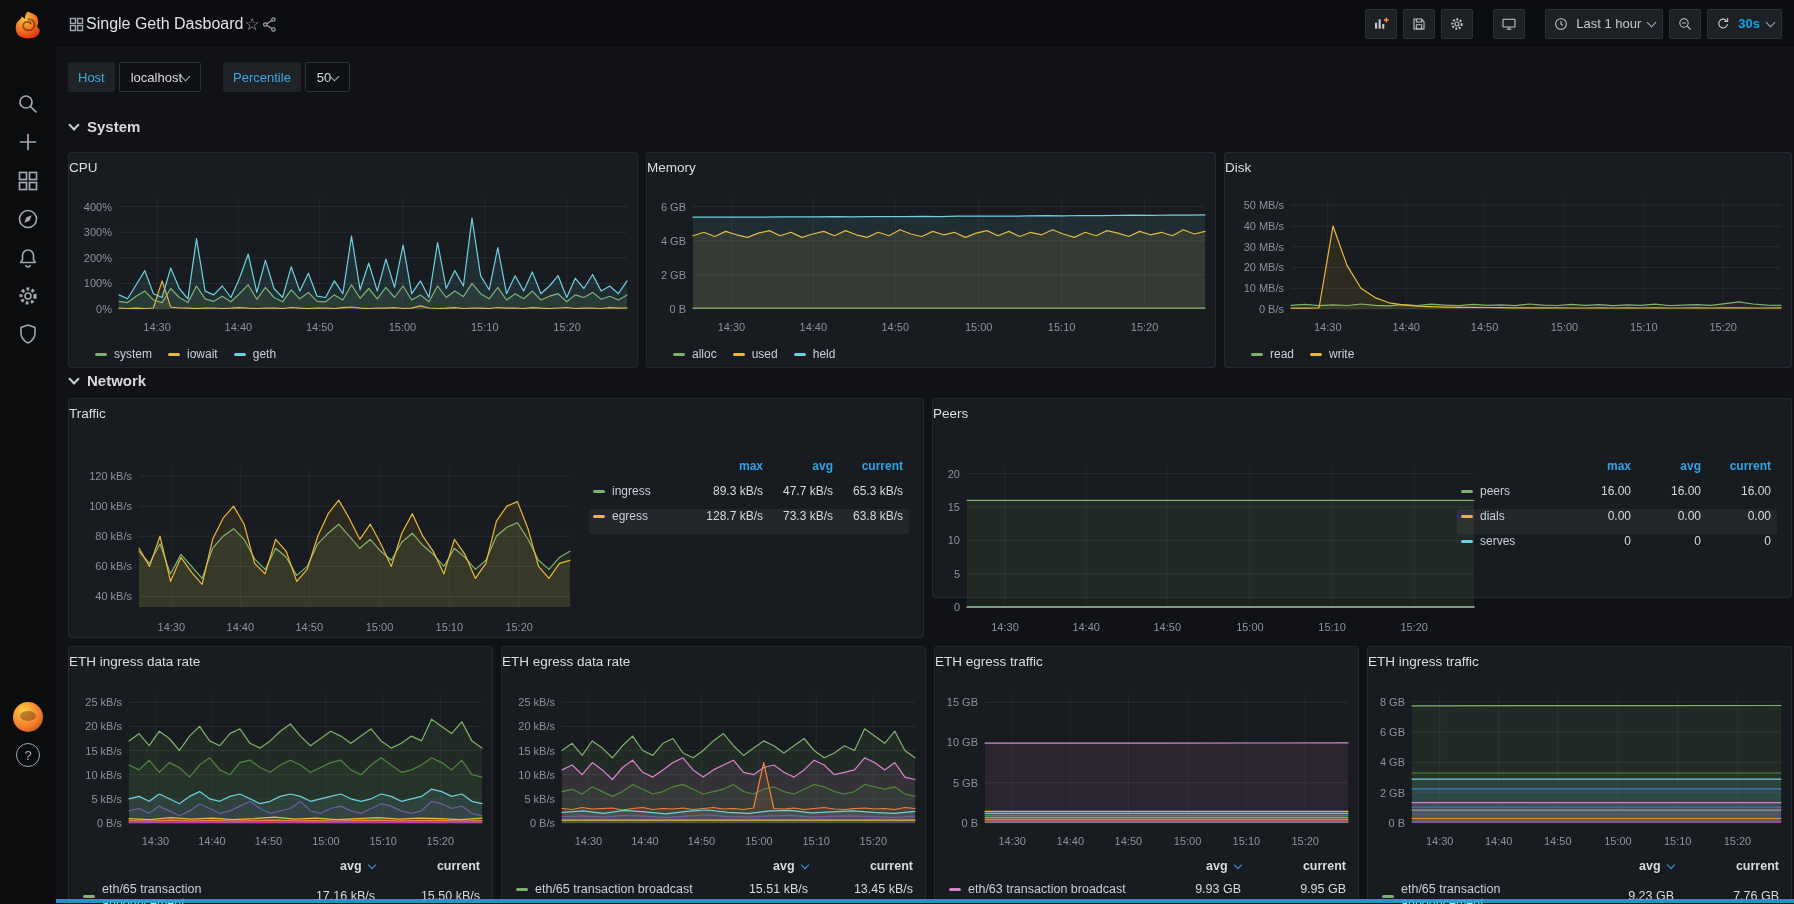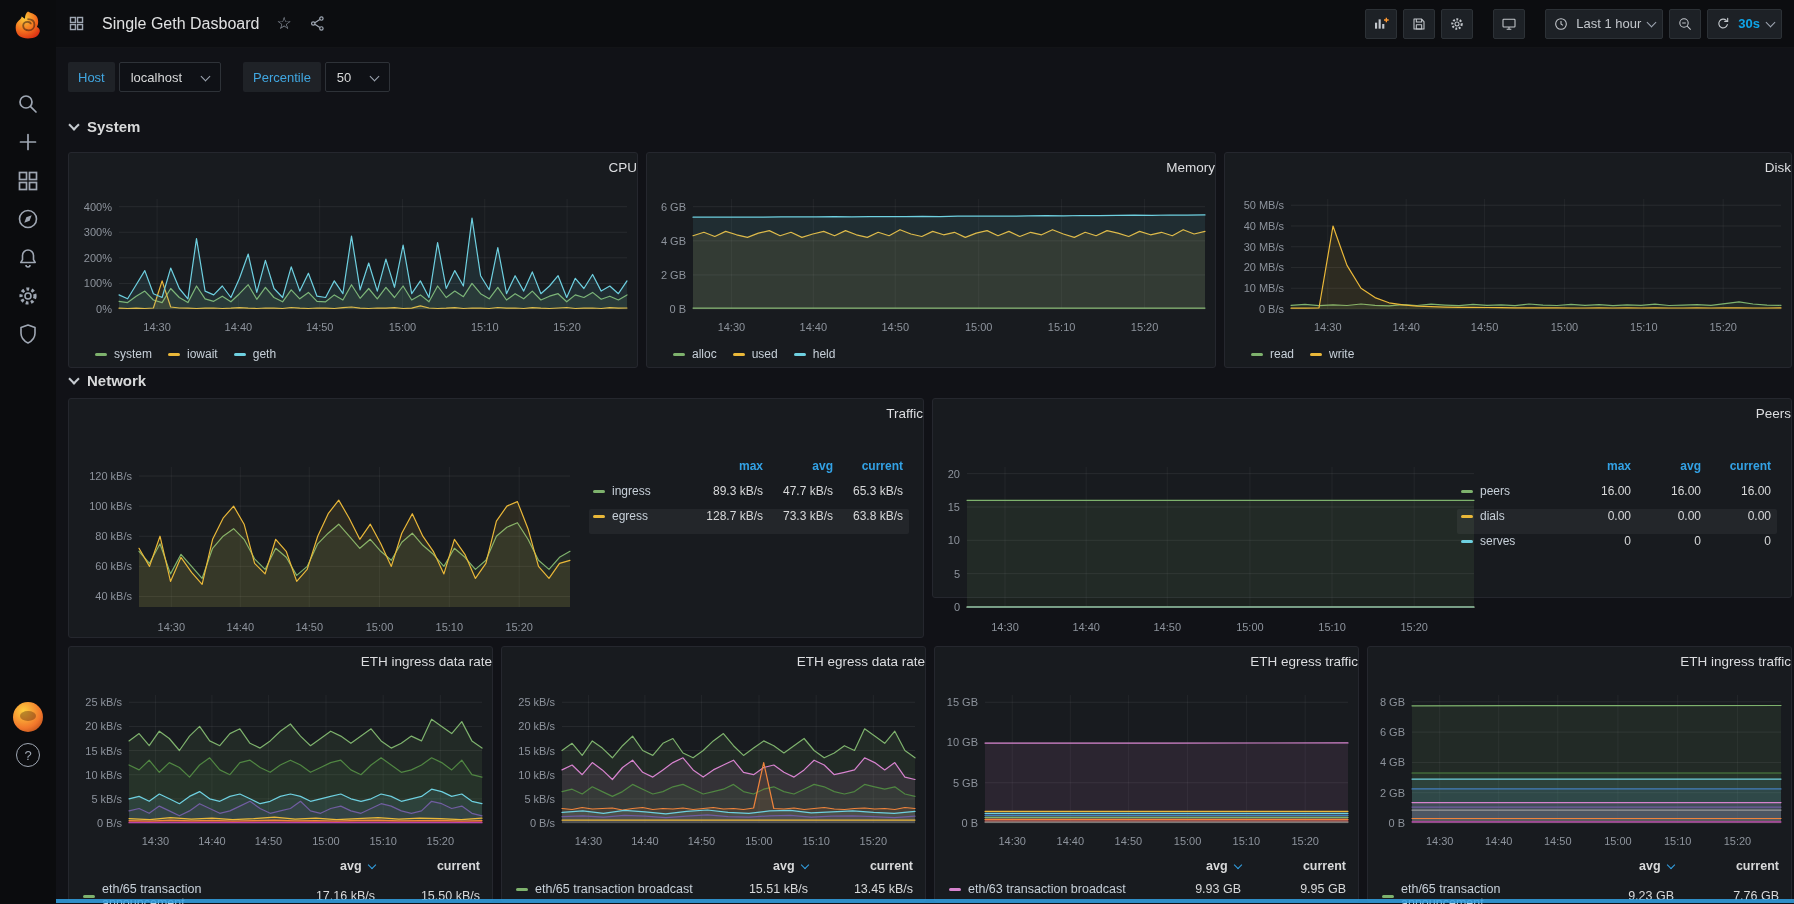--- a/index.html
+++ b/index.html
@@ -9,49 +9,49 @@
   .sb-i svg{width:100%;height:100%}
   .logo{position:absolute;left:13px;top:10px;width:30px;height:30px;cursor:pointer}
   .avatar{position:absolute;left:13px;top:702px;width:30px;height:30px;border-radius:50%;cursor:pointer;
     background:radial-gradient(circle at 35% 30%,#ffcf3f,#f2772b 60%,#9c3c16)}
   .avatar:after{content:"";position:absolute;left:7px;top:9px;width:16px;height:10px;border-radius:50%;
     background:rgba(60,20,5,.35)}
   .help-btn{position:absolute;left:16px;top:743px;width:22px;height:22px;border:1.5px solid #9fa7b3;border-radius:50%;
     color:#9fa7b3;font-size:13px;display:flex;align-items:center;justify-content:center;cursor:pointer}
   .navbar{position:absolute;left:56px;right:0;top:0;height:48px;background:#0c0d10;display:flex;align-items:center;
     padding:0 12px;box-sizing:border-box;z-index:5;border-bottom:1px solid rgba(255,255,255,0.03)}
-  .nav-left{display:flex;align-items:flex-start;gap:17px}
+  .nav-left{display:flex;align-items:flex-end;gap:1px}
   .nav-title{font-size:16px;color:#e0e1e2;cursor:pointer}
   .nav-ic{color:#9fa7b3;width:17px;height:17px;cursor:pointer}
   .nav-ic svg{width:100%;height:100%}
   .star{font-size:17px;color:#9fa7b3;line-height:1;cursor:pointer}
   .nav-right{margin-left:auto;display:flex;align-items:center;gap:6px}
   .tb-btn{height:30px;min-width:32px;background:#1d2126;border:1px solid #2c3136;border-radius:2px;
     display:flex;align-items:center;justify-content:center;color:#c3c7cc;padding:0 7px;gap:7px;font-size:13px;
     box-sizing:border-box;cursor:pointer}
   .tb-btn svg{width:16px;height:16px}
   .gap{width:8px}
   .orange{color:#0ea5e9;font-weight:600}
   .chev{display:inline-block;width:6px;height:6px;border-right:1.5px solid #9fa7b3;border-bottom:1.5px solid #9fa7b3;
     transform:rotate(45deg);margin-bottom:2px}
   .chev-blue{border-color:#33a2e5;width:5px;height:5px;margin-left:4px}
   .submenu{position:absolute;left:68px;top:62px;display:flex;gap:22px;z-index:4}
   .var-group{display:flex;gap:4px}
   .var-label{height:30px;display:flex;align-items:center;padding:0 10px;background:#1f2227;color:#40a6e0;
     font-size:13px;font-weight:500;border-radius:2px;cursor:pointer}
-  .var-value{height:30px;display:flex;align-items:center;gap:20px;padding:0 11px;background:#0f1116;
+  .var-value{height:30px;display:flex;align-items:center;gap:0;padding:0 11px;background:#0f1116;
     border:1px solid #2e3238;color:#d8d9da;font-size:13px;border-radius:2px;cursor:pointer;box-sizing:border-box}
   .section-header{position:absolute;display:flex;align-items:center;gap:9px;font-size:15px;font-weight:600;
     color:#d8d9da;cursor:pointer;z-index:4}
   .sec-chev{width:6px;height:6px;border-right:2px solid #c7ccd1;border-bottom:2px solid #c7ccd1;
     transform:rotate(45deg);margin-top:-3px}
   #sec-system{left:70px;top:118px}
   #sec-network{left:70px;top:372px}
   .panel{position:absolute;background:#181b1f;border:1px solid #25272e;border-radius:3px;box-sizing:border-box}
-  .panel-title{position:absolute;top:7px;left:0;right:0;text-align:right;font-size:13.5px;font-weight:500;
+  .panel-title{position:absolute;top:7px;left:0;right:0;text-align:left;font-size:13.5px;font-weight:500;
     color:#dcdde0;cursor:pointer;z-index:2}
   .chart{position:absolute;left:4px}
   .r1 .chart{top:30px}.r2 .chart{top:38px}.r3 .chart{top:32px}
   #p-cpu{left:68px;top:152px;width:570px;height:216px}
   #p-memory{left:646px;top:152px;width:570px;height:216px}
   #p-disk{left:1224px;top:152px;width:568px;height:216px}
   #p-traffic{left:68px;top:398px;width:856px;height:240px}
   #p-peers{left:932px;top:398px;width:860px;height:200px}
   #p-eir{left:68px;top:646px;width:425px;height:256px}
   #p-eer{left:501px;top:646px;width:425px;height:256px}

